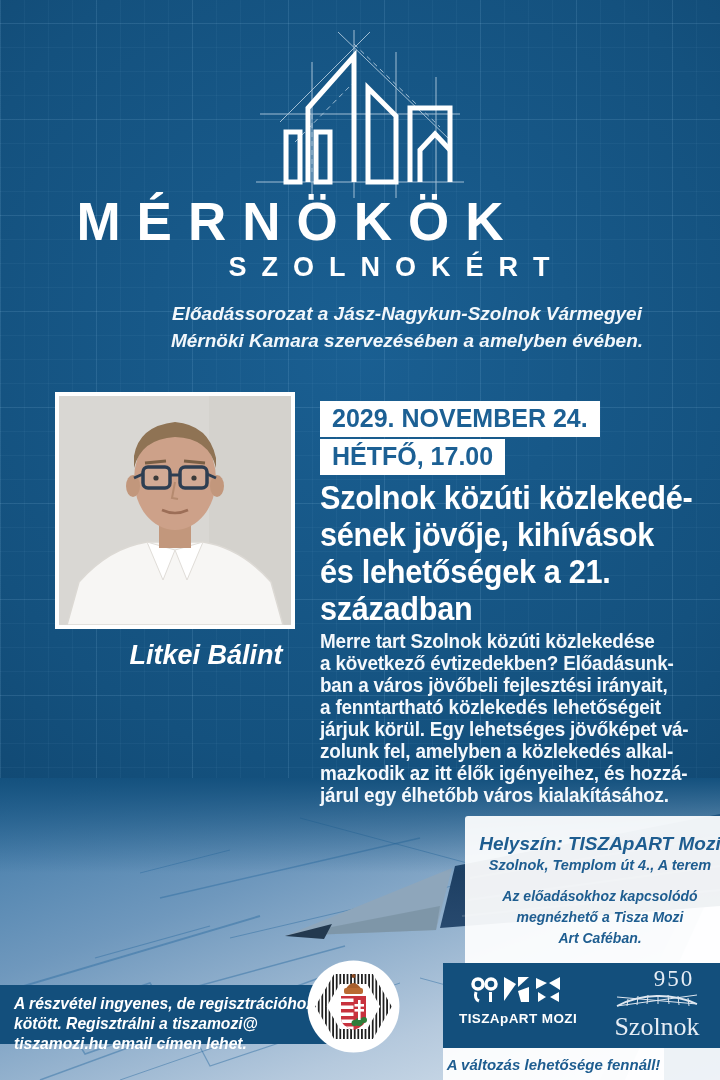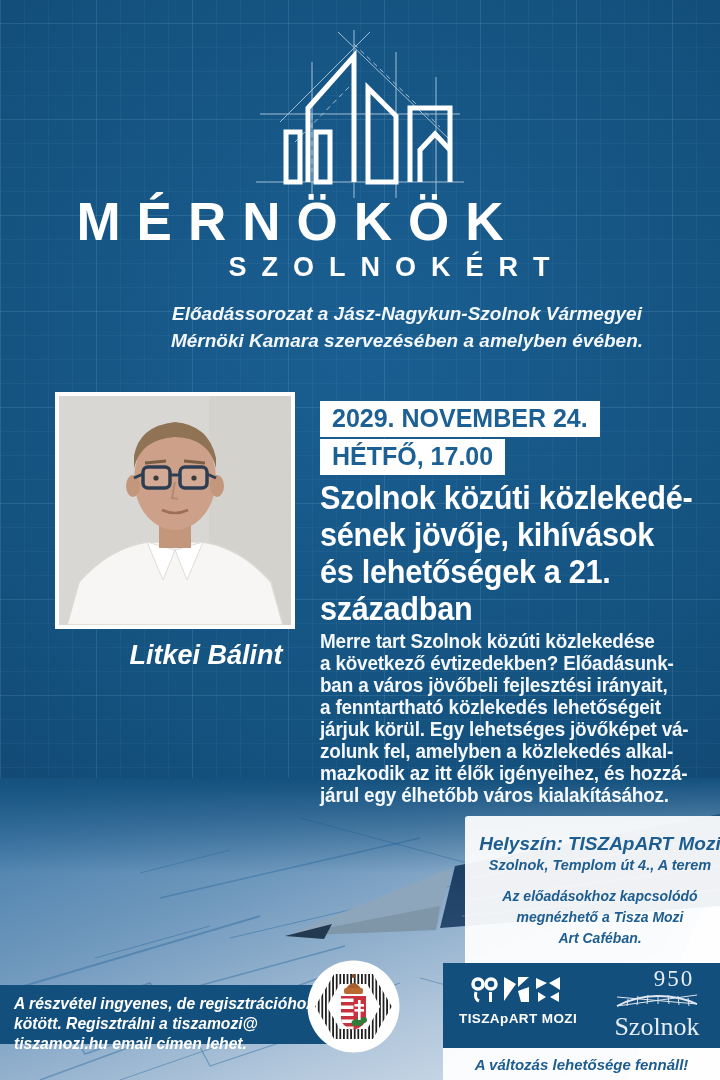--- a/index.html
+++ b/index.html
@@ -52,21 +52,21 @@
     font-style:italic;font-weight:bold;font-size:17px;padding:9px 0 0 14px;box-sizing:border-box;}
   .reg-bar .rl{line-height:20px;white-space:nowrap;transform:scaleX(0.92);transform-origin:0 0;}
   .coa-svg{left:307px;top:960px;width:93px;height:93px;}
   .foot-bar{left:443px;top:963px;width:277px;height:85px;background:#134f7c;}
   .tp-block{position:absolute;left:16px;top:12px;width:114px;text-align:center;}
   .tp-label{margin-top:4px;font-size:13.5px;font-weight:bold;letter-spacing:0.4px;color:#fff;white-space:nowrap;}
   .sz-block{position:absolute;left:162px;top:4px;width:104px;text-align:center;
     font-family:"Liberation Serif",serif;color:#e6edf5;}
   .sz-950{font-size:23px;letter-spacing:2px;margin-left:34px;line-height:24px;}
   .sz-name{font-size:26px;line-height:26px;margin-top:1px;}
-  .motto-strip{left:443px;top:1048px;width:277px;height:32px;background:rgba(255,255,255,0.92);
+  .motto-strip{left:443px;top:1048px;width:221px;height:32px;background:rgba(255,255,255,0.92);
     display:flex;align-items:center;justify-content:center;}
   .motto-text{color:#1e5d90;font-style:italic;font-weight:bold;font-size:15px;}
 </style>
 </head>
 <body>
 
 <div class="poster">
 
   <div class="abs photo-bg">
     <svg width="720" height="302" viewBox="0 0 720 302">

